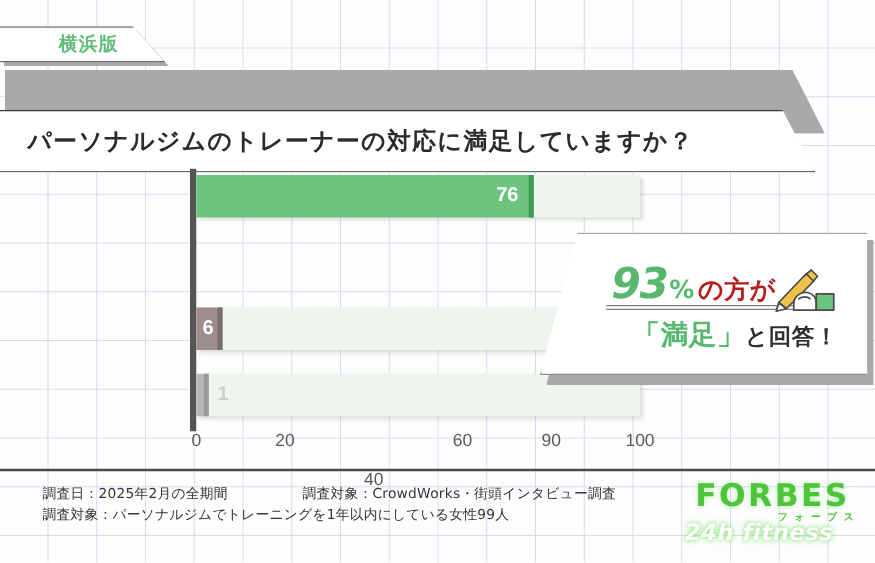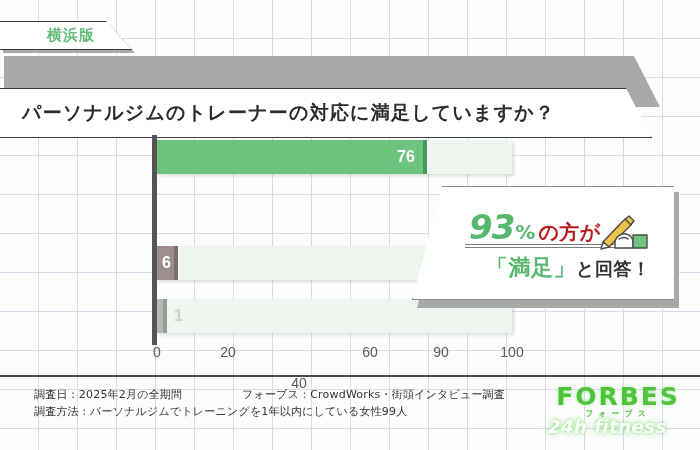--- a/index.html
+++ b/index.html
@@ -129,21 +129,21 @@
   }
   .xtick {
     position:absolute; top:4px;
     transform:translateX(-50%);
     font-family:"Liberation Sans", sans-serif;
     font-size:14px; color:#5a5a5a;
   }
 
   
   .call-wrap {
-    position:absolute; left:412px; top:186px;
+    position:absolute; left:432px; top:186px;
     width:268px; height:122px;
   }
   .call-shadow {
     position:absolute; left:5px; top:6px;
     width:262px; height:116px;
     background:#a9a9a9;
     clip-path:polygon(30px 0, 262px 0, 262px 116px, 0 116px);
   }
   .call {
     position:absolute; left:0; top:0;
@@ -225,21 +225,21 @@
     width:140px;
     text-align:center;
     font-family:"DejaVu Sans", sans-serif;
     font-size:25px; font-weight:bold;
     color:#4ec43b;
     letter-spacing:2px;
     text-shadow:0 0 4px rgba(120,220,100,.55);
   }
   .logo-kata {
     position:absolute; left:0; top:26px;
-    width:140px; text-align:center;
+    width:140px; text-align:right;
     font-family:"DejaVu Sans", sans-serif;
     font-size:8px; font-weight:bold;
     color:#4ec43b;
     letter-spacing:5px;
   }
   .logo-sub {
     position:absolute; left:0; top:34px;
     width:140px; text-align:left;
     font-family:"DejaVu Sans", sans-serif;
     font-size:18px; font-weight:bold;
@@ -334,24 +334,24 @@
         </g>
       </svg>
     </div>
   </div>
 
   <div class="divider"></div>
 
   <div class="foot">
     <div class="foot-row">
       <span class="foot-c1">調査日：2025年2月の全期間</span>
-      <span>フォーブス：CrowdWorks・街頭インタビュー調査</span>
+      <span>調査対象：CrowdWorks・街頭インタビュー調査</span>
     </div>
     <div class="foot-row">
-      <span>調査方法：パーソナルジムでトレーニングを1年以内にしている女性99人</span>
+      <span>調査対象：パーソナルジムでトレーニングを1年以内にしている女性99人</span>
     </div>
   </div>
 
   <div class="logo">
     <div class="logo-main">FORBES</div>
     <div class="logo-kata">フォーブス</div>
     <div class="logo-sub">24h fitness</div>
   </div>
 
 </div>

